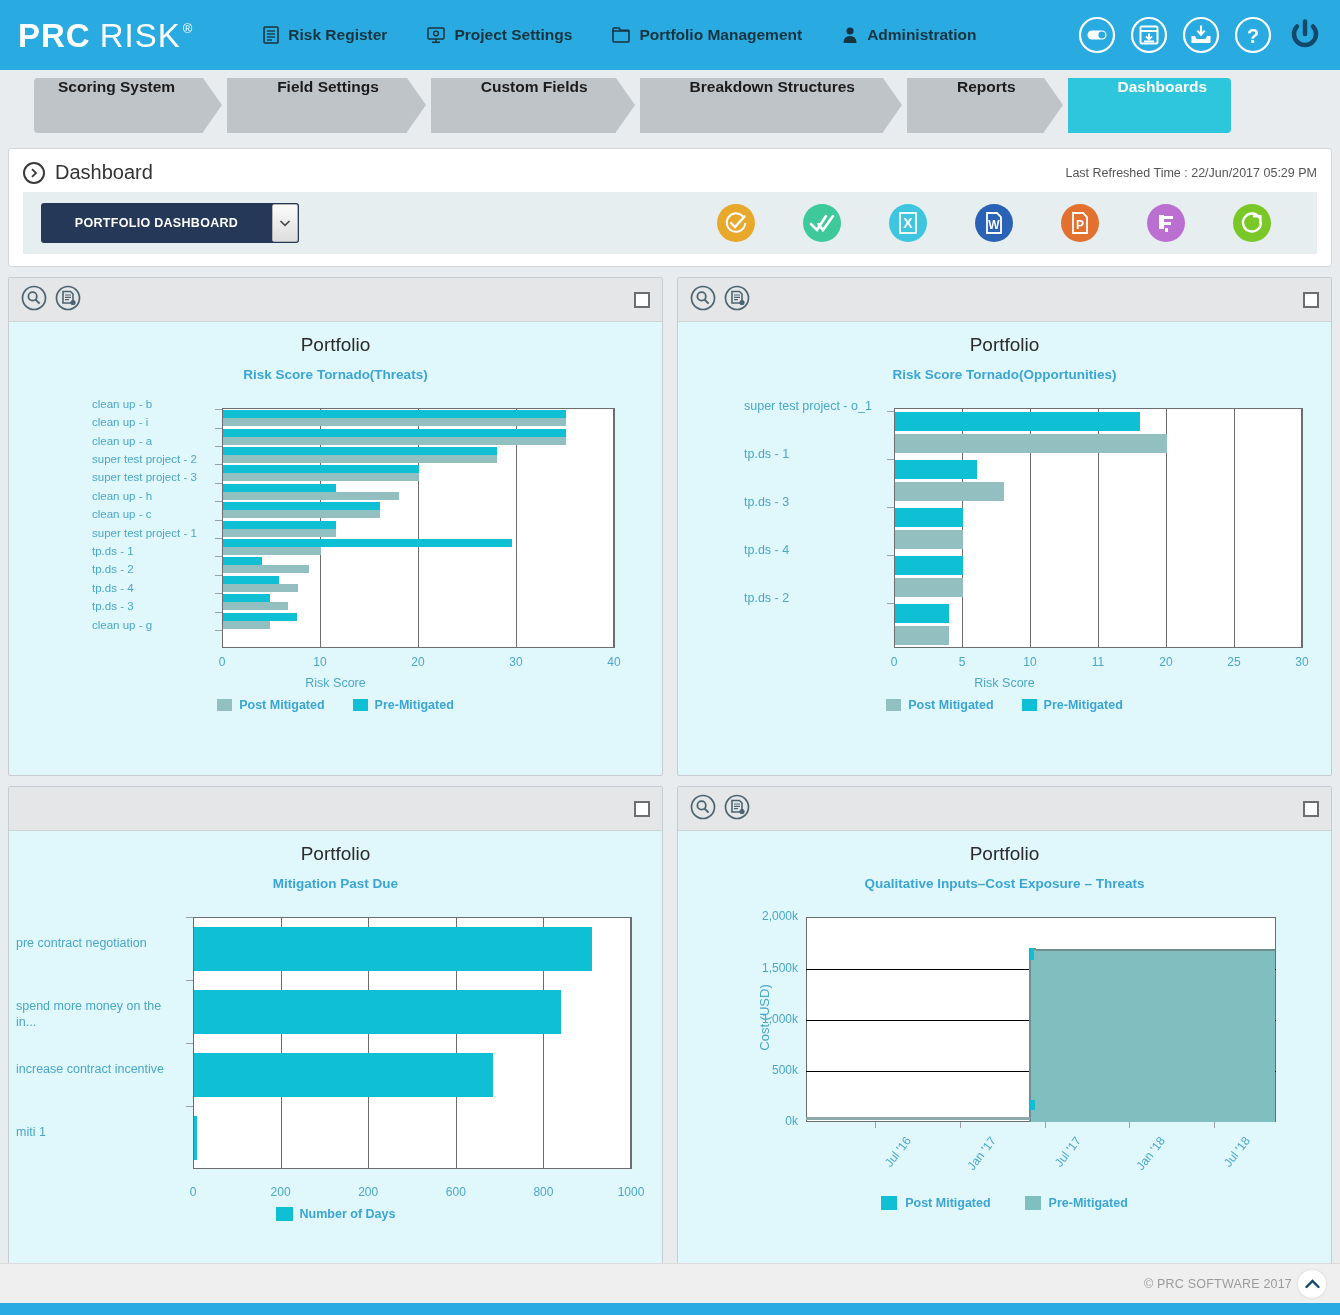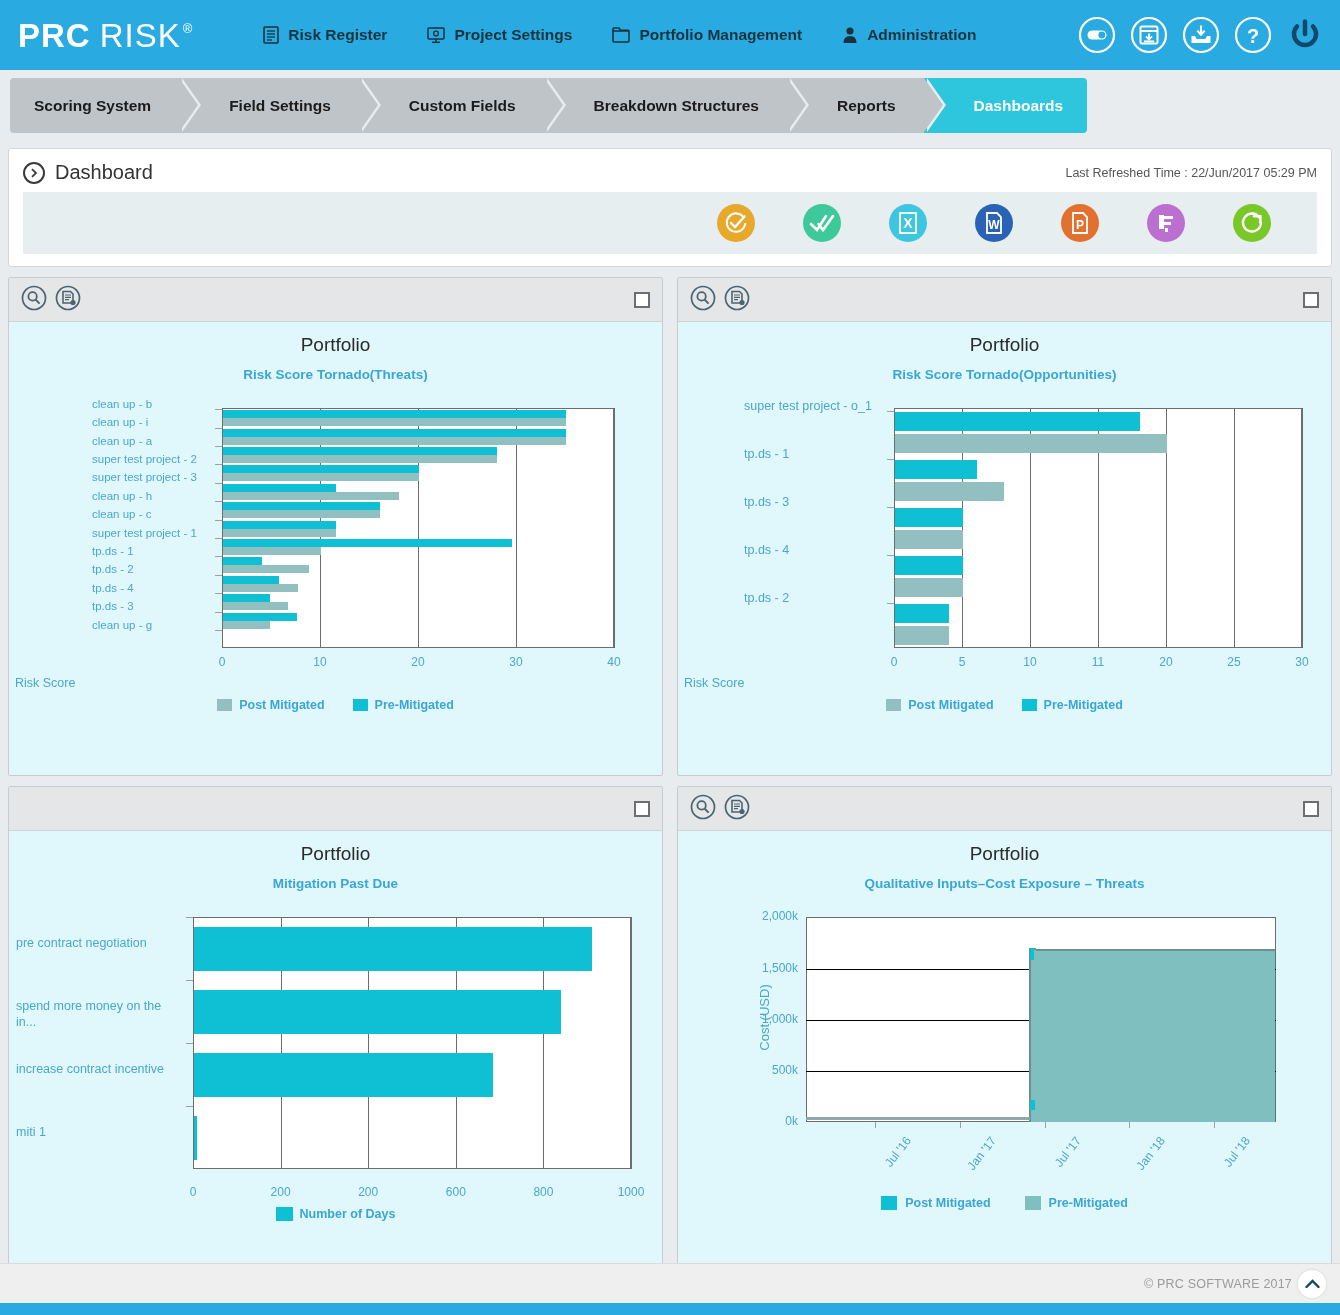--- a/index.html
+++ b/index.html
@@ -28,23 +28,24 @@
   .headicons{ position:absolute; right:16px; top:0; height:70px; display:flex;
     align-items:center; gap:14px;}
   .hicon{ width:38px; height:38px; border-radius:50%; display:flex; align-items:center;
     justify-content:center; cursor:pointer;}
 
   
   .tabstrip{ height:70px; padding:8px 10px 0 10px; }
   .tabs{ display:flex; height:55px; }
   .tab{
     position:relative; background:#bfc4c9; color:#1b1b1b;
-    display:flex; align-items:center; justify-content:center;
+    display:flex; justify-content:center;
     font-size:15.5px; font-weight:bold; cursor:pointer;
     padding:0 28px 0 50px;
+    margin-left:24px;
   }
   .tab:first-child{ border-radius:4px 0 0 4px; padding-left:24px;}
   .tab:after{
     content:""; position:absolute; right:-19px; top:0; width:0; height:0;
     border-top:27.5px solid transparent; border-bottom:27.5px solid transparent;
     border-left:19px solid #bfc4c9; z-index:3;
   }
   .tab:before{
     content:""; position:absolute; right:-22px; top:0; width:0; height:0;
     border-top:27.5px solid transparent; border-bottom:27.5px solid transparent;
@@ -95,21 +96,21 @@
   .chart{ position:relative; margin-top:14px; }
   .plot{ position:absolute; background:#fff; border:1px solid #6d6d6d;}
   .gl{ position:absolute; background:#6d6d6d; }
   .glh{ position:absolute; background:#000;}
   .bar{ position:absolute; }
   .ylab{ position:absolute; font-size:11.5px; color:#4aa8c9; text-align:left;
     white-space:nowrap;}
   .ylab2{ position:absolute; font-size:12px; color:#4aa8c9; text-align:right;}
   .tick{ position:absolute; background:#9aa0a4; }
   .xlab{ position:absolute; font-size:12px; color:#4aa8c9; text-align:center;}
-  .axistitle{ position:absolute; font-size:12.5px; color:#4aa8c9; 
+  .axistitle{ position:absolute; font-size:12.5px; color:#4aa8c9; text-align:center;
     width:100%;}
   .legend{ position:absolute; display:flex; align-items:center; gap:8px;
     font-size:12.5px; font-weight:bold; color:#3ba6d6;}
   .lswatch{ width:15px; height:12px; display:inline-block;}
 
   
   .footer{ position:absolute; left:0; right:0; bottom:0; }
   .footbar{ height:40px; background:#efefef; border-top:1px solid #dcdcdc;
     display:flex; align-items:center; justify-content:flex-end; padding-right:14px;
     position:relative;}
@@ -241,20 +242,28 @@
     <div class="arrowcircle">
       <svg width="12" height="12" viewBox="0 0 12 12">
           <path d="M4 2.2 L8 6 L4 9.8" fill="none" stroke="#3a3a3a" stroke-width="1.8"></path>
         </svg>
     </div>
     <div class="dashtitle">Dashboard</div>
     <div class="refreshtime">Last Refreshed Time : 22/Jun/2017 05:29 PM</div>
   </div>
 
   <div class="dashctrl">
+    <div class="ddl">
+      <span class="ddltext">PORTFOLIO DASHBOARD</span>
+      <span class="ddlarrow">
+        <svg width="12" height="8" viewBox="0 0 12 8">
+            <path d="M1.5 2 L6 6.4 L10.5 2" fill="none" stroke="#4a4a4a" stroke-width="1.7"></path>
+          </svg>
+      </span>
+    </div>
 
     <div class="exporticons">
       <div class="eicon" style="background:#e8a82b">
         <svg width="24" height="24" viewBox="0 0 24 24">
             <path d="M20 7 A9.2 9.2 0 1 0 21.2 12" fill="none" stroke="#fff" stroke-width="2"></path>
             <path d="M7 12 L11 16 L20.5 5.5" fill="none" stroke="#fff" stroke-width="2.4" stroke-linecap="round"></path>
           </svg>
       </div>
       <div class="eicon" style="background:#3ec99a">
         <svg width="26" height="20" viewBox="0 0 26 20">

